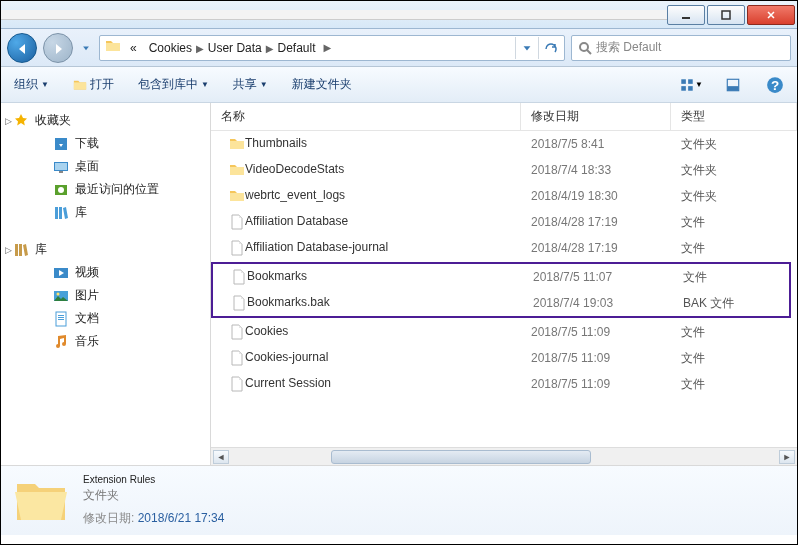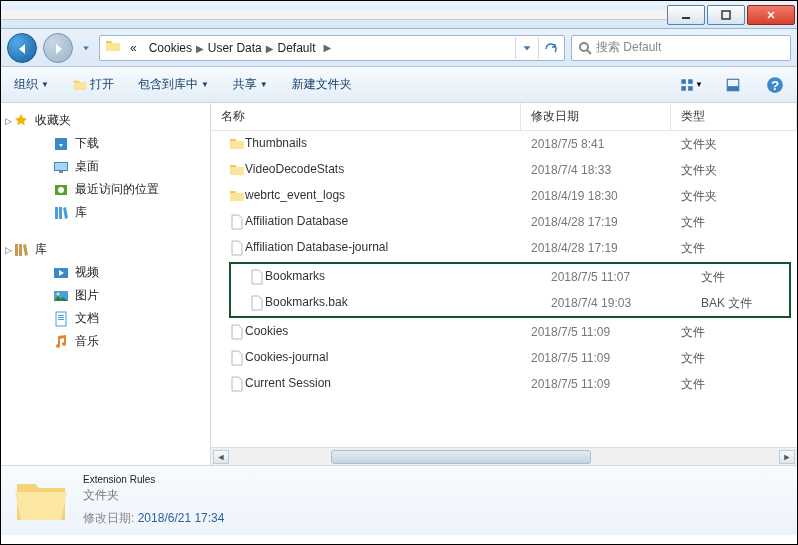--- a/index.html
+++ b/index.html
@@ -41,21 +41,21 @@
 .colhead>div{padding:0 10px;border-right:1px solid #e5e5e5;height:100%;display:flex;align-items:center}
 .col-name{flex:0 0 310px}
 .col-date{flex:0 0 150px}
 .col-type{flex:1}
 .filelist{flex:1;overflow:hidden}
 .filerow{height:26px;display:flex;align-items:center;color:#333}
 .filerow .cell-name{flex:0 0 310px;display:flex;align-items:flex-start;padding-left:18px}
 .filerow .cell-date{flex:0 0 150px;color:#777;padding-left:10px}
 .filerow .cell-type{flex:1;color:#555;padding-left:10px}
 .filerow svg{width:16px;height:16px;flex-shrink:0}
-.highlight-box{border:2px solid #14532d;margin:1px 6px 1px 18px}
+.highlight-box{border:2px solid #4c1d95;margin:1px 6px 1px 0}
 .hscroll{height:18px;background:#f0f0f0;border-top:1px solid #ddd;position:relative}
 .hscroll .thumb{position:absolute;left:120px;top:2px;height:14px;width:260px;background:linear-gradient(#e4ebf3,#c7d4e2);border:1px solid #a9bcd0;border-radius:3px}
 .hscroll .arr{position:absolute;top:2px;width:16px;height:14px;display:flex;align-items:center;justify-content:center;background:linear-gradient(#f7fafd,#dde6ef);border:1px solid #bfcdda;font-size:9px;color:#555}
 .details{height:70px;border-top:1px solid #d9d9d9;background:linear-gradient(#f7fbff,#eef4fb);display:flex;align-items:center;padding:8px 12px;gap:14px}
 .bigfolder svg{width:56px;height:50px}
 .detailtext .line1{font-size:10px;color:#222;margin-bottom:2px}
 .detailtext .line2{font-size:12px;color:#777;margin-bottom:6px}
 .detailtext .line3{font-size:12px;color:#555}
 .detailtext .line3 .lbl{color:#888}
 .detailtext .line3 .val{color:#2a5fa0}

